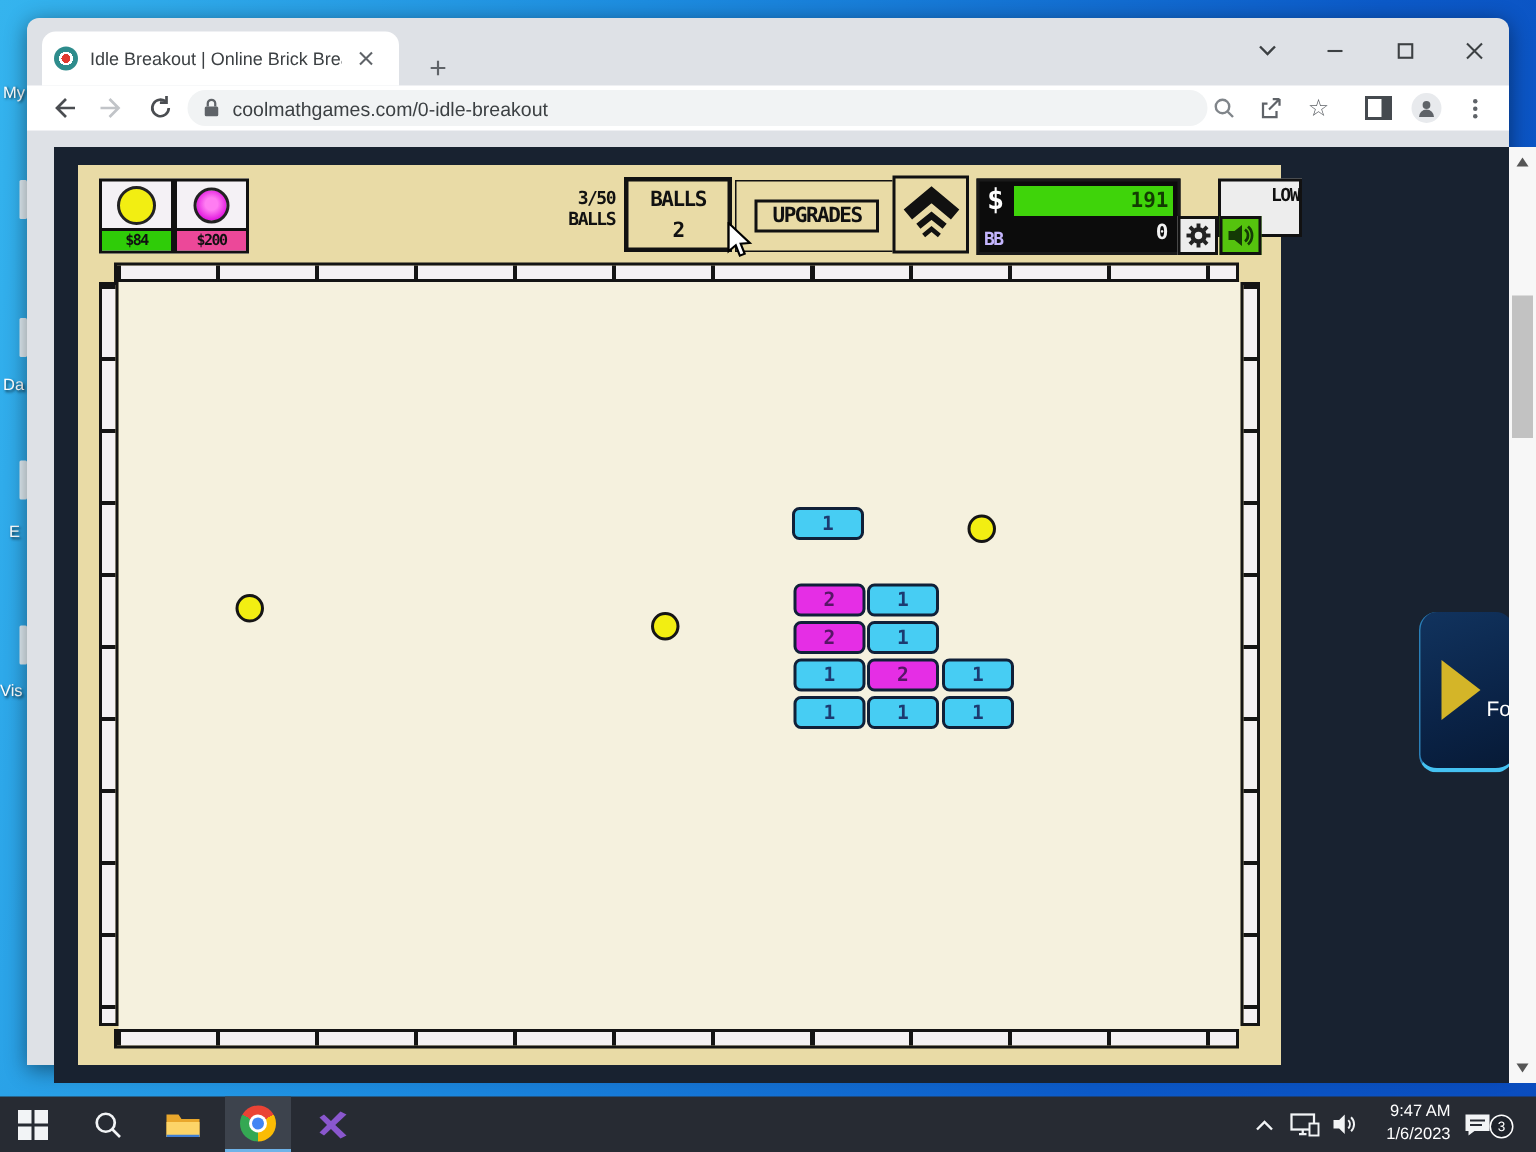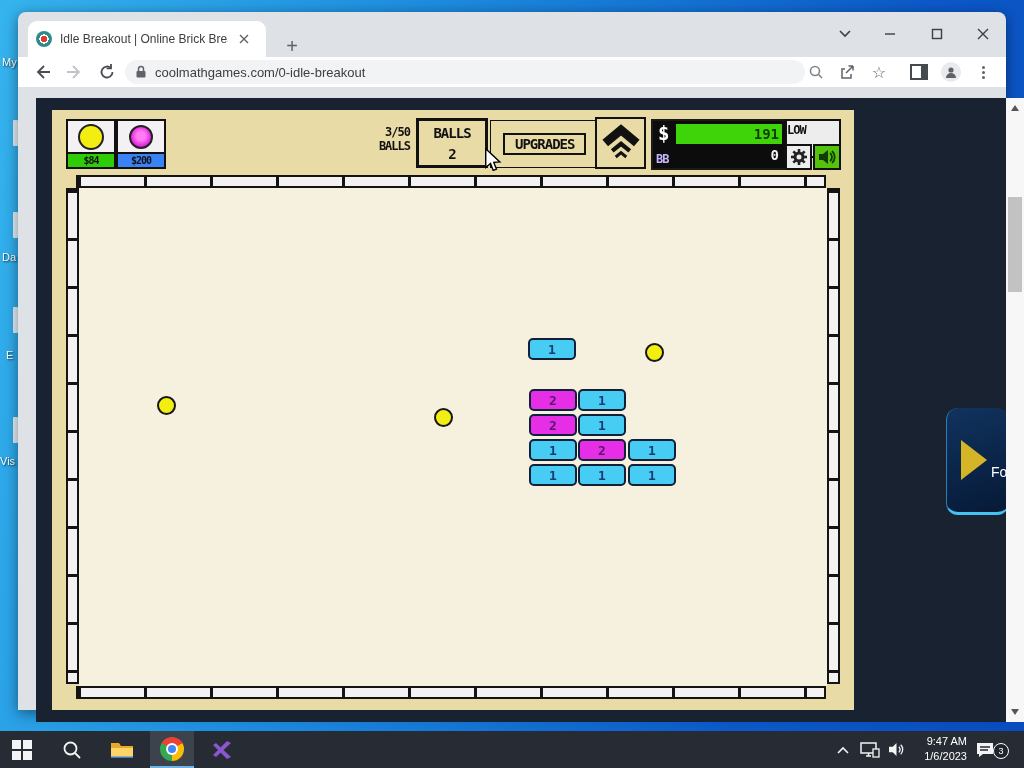--- a/index.html
+++ b/index.html
@@ -49,22 +49,22 @@
   .upg-in{border:2px solid #111;padding:1px 10px;font-size:14px;letter-spacing:-1px;}
   .chevbtn{position:absolute;left:543px;top:7px;width:51px;height:52px;border:2px solid #111;box-sizing:border-box;
     background:#e9dba6;display:flex;align-items:center;justify-content:center;}
   .moneybox{position:absolute;left:599px;top:9px;width:136px;height:51px;border:2px solid #1a1a1a;box-sizing:border-box;background:#0c0c0c;}
   .money-sym{position:absolute;left:5px;top:1px;color:#fff;font-size:19px;}
   .money-bb{position:absolute;left:3px;bottom:2px;color:#c4b5fd;font-size:12px;letter-spacing:-1px;}
   .money-green{position:absolute;left:23px;top:3px;width:106px;height:20px;background:#3fd40a;
     text-align:right;font-size:14px;color:#123c02;line-height:20px;padding-right:3px;box-sizing:border-box;}
   .money-black{position:absolute;left:23px;bottom:3px;width:106px;height:19px;color:#f2f2f2;
     text-align:right;font-size:14px;line-height:19px;padding-right:3px;box-sizing:border-box;}
-  .lowbtn{position:absolute;left:733px;top:9px;width:56px;height:39px;background:#ededed;border:2px solid #111;
-    box-sizing:border-box;text-align:left;font-size:12px;line-height:18px;letter-spacing:-1px;}
+  .lowbtn{position:absolute;left:760px;top:9px;width:56px;height:39px;background:#ededed;border:2px solid #111;
+    box-sizing:border-box;text-align:right;font-size:12px;line-height:18px;letter-spacing:-1px;}
   .gearbtn{position:absolute;left:733px;top:34px;width:27px;height:26px;background:#ededed;border:2px solid #111;
     box-sizing:border-box;display:flex;align-items:center;justify-content:center;}
   .soundbtn{position:absolute;left:761px;top:34px;width:28px;height:26px;background:#55c30e;border:2px solid #111;
     box-sizing:border-box;display:flex;align-items:center;justify-content:center;}
   
   .field{position:absolute;left:27px;top:78px;width:748px;height:498px;background:#f5f1de;}
   .wall-h{position:absolute;height:13px;box-sizing:border-box;border:2px solid #141414;
     background:repeating-linear-gradient(90deg,#141414 0 3px,#f4f1f3 3px 66px);}
   .wall-v{position:absolute;width:13px;box-sizing:border-box;border:2px solid #141414;
     background:repeating-linear-gradient(180deg,#141414 0 3px,#f4f1f3 3px 48px);}
@@ -212,21 +212,21 @@
     <div class="content">
 
       <div class="gcanvas">
 
         <div class="shopbtn" style="left:14px;text-decoration:underline;">
           <div class="shop-ball" style="width:22px;height:22px;background:#f2ee12;border:2px solid #222;"></div>
           <div class="shop-price gfont" style="background:#2fcc08;">$84</div>
         </div>
         <div class="shopbtn" style="left:64px;">
           <div class="shop-ball" style="width:20px;height:20px;background:radial-gradient(circle at 50% 45%,#ff7df2 0 28%,#e31ee0 70%,#bf05bf);border:2px solid #222;"></div>
-          <div class="shop-price gfont" style="background:#3b82f6;margin-top:32px;">$200</div>
+          <div class="shop-price gfont" style="background:#ec4899;margin-top:32px;">$200</div>
         </div>
 
         <div class="balls-counter gfont">
           <div>3/50</div>
           <div>BALLS</div>
         </div>
 
         <div class="levelbox gfont">
           <div>BALLS</div>
           <div>2</div>

